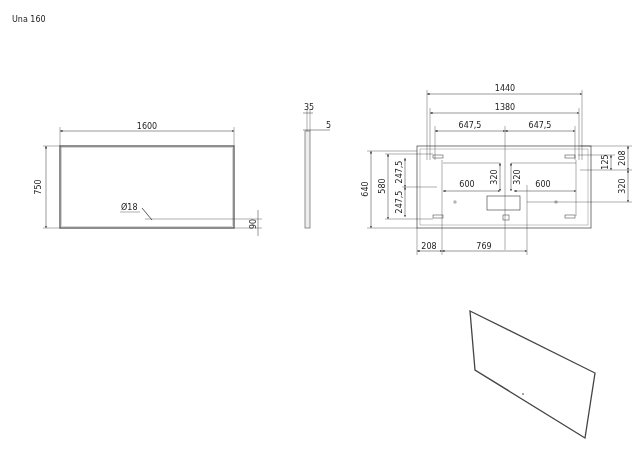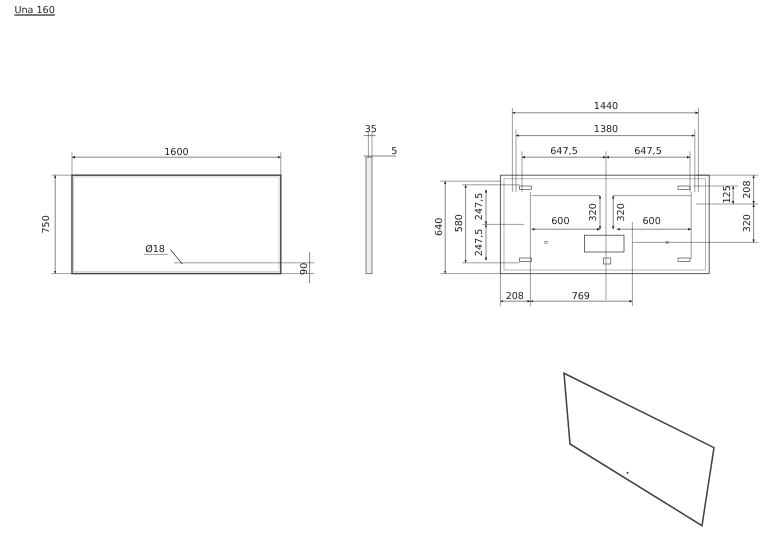--- a/index.html
+++ b/index.html
@@ -1,17 +1,17 @@
 <!DOCTYPE html>
 <html><head>
 <meta charset="utf-8">
 <style>
   html,body{margin:0;padding:0;background:#fff;}
   body{width:640px;height:452px;position:relative;overflow:hidden;font-family:"DejaVu Sans",sans-serif;}
-  #title{position:absolute;left:12px;top:4px;font-size:8px;color:#222;text-decoration:underline;}
+  #title{position:absolute;left:12px;top:15px;font-size:8px;color:#222;}
   svg{position:absolute;left:0;top:0;}
   .dim{font-size:8px;fill:#222;font-family:"DejaVu Sans",sans-serif;}
 </style>
 </head>
 <body>
 
 <div id="title">Una 160</div>
 
 <svg width="640" height="452" viewBox="0 0 640 452">
   <defs>

